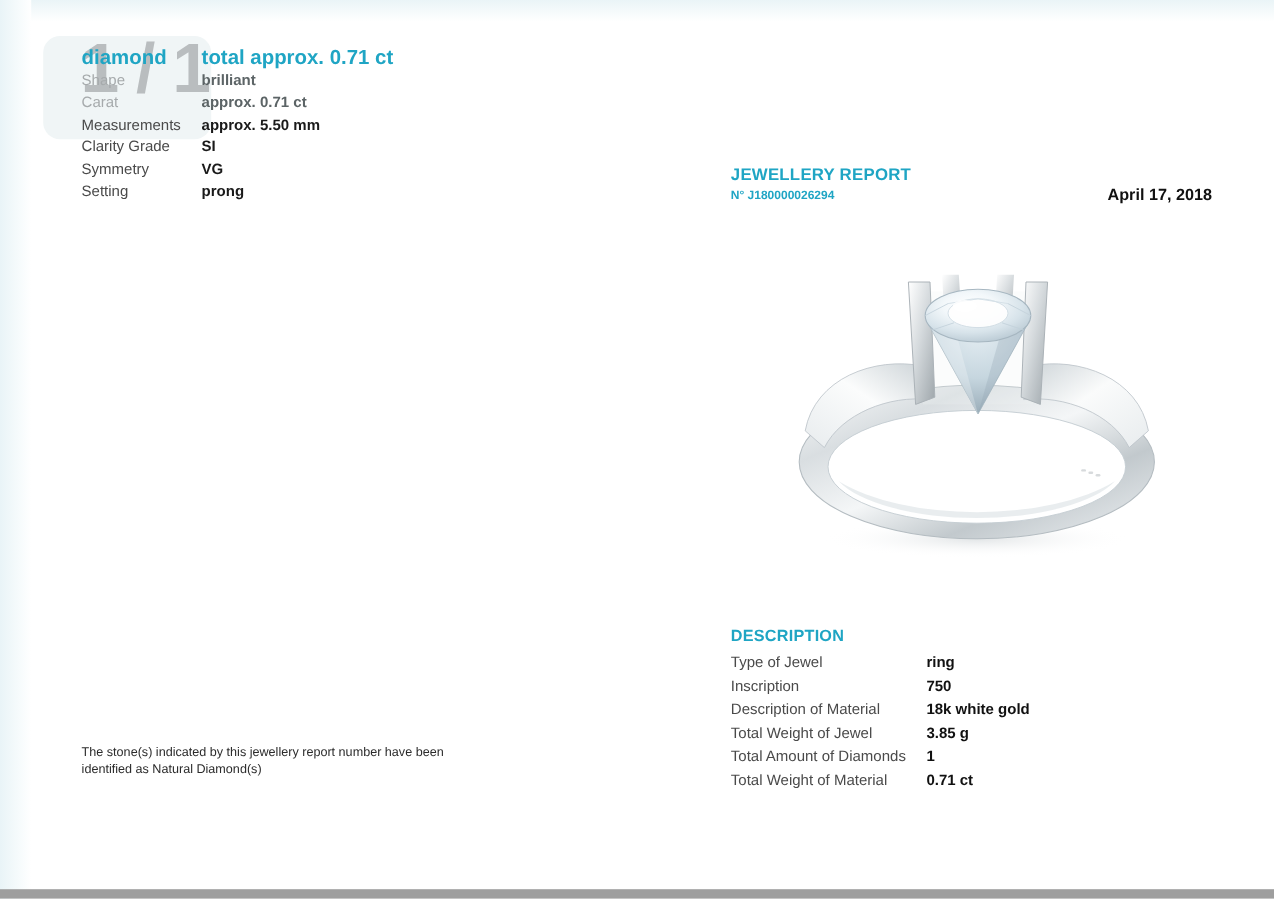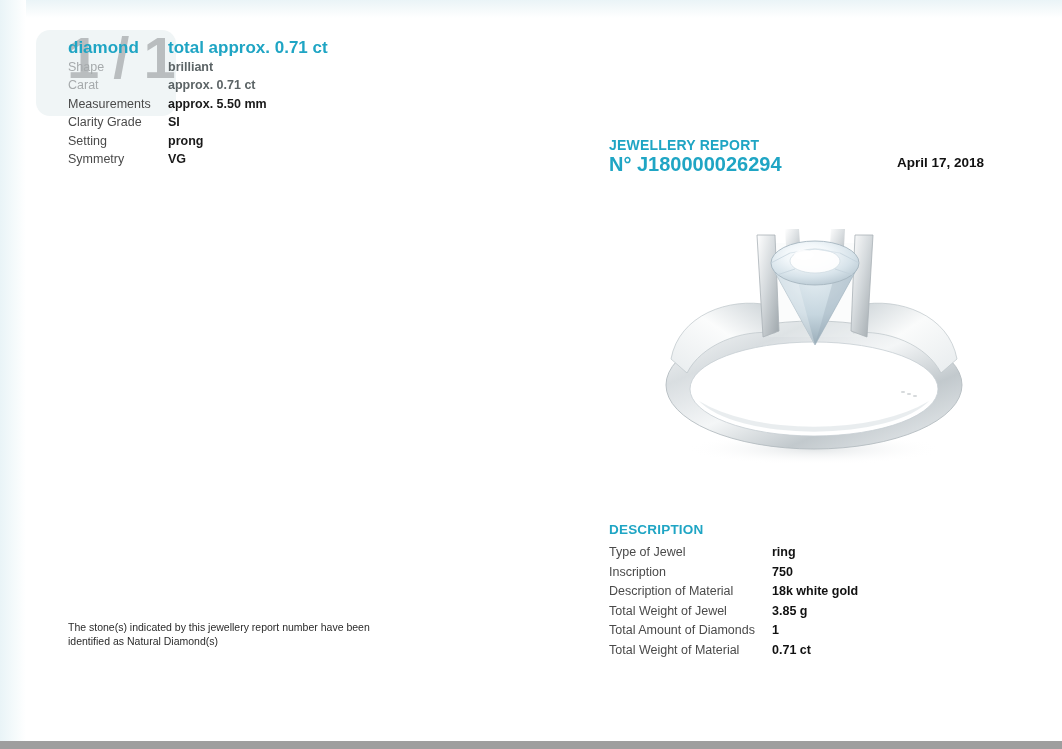--- a/index.html
+++ b/index.html
@@ -118,37 +118,37 @@
     width: 410px;
   }
   .report-title {
     font-size: 14px;
     font-weight: bold;
     color: #1fa5c4;
     letter-spacing: 0.2px;
     line-height: 18px;
   }
   .report-number {
-    font-size: 20px;
+    font-size: 10px;
     font-weight: bold;
     color: #1fa5c4;
     line-height: 18px;
     margin-top: 1px;
   }
   .report-date {
     position: absolute;
     left: 930px;
     top: 155px;
     font-size: 13.5px;
     font-weight: bold;
     color: #111111;
     white-space: nowrap;
     text-align: right;
     transform: translateX(-100%);
-    margin-left: 54px;
+    margin-left: 80px;
   }
 
   .photo-area {
     position: absolute;
     left: 609px;
     top: 205px;
     width: 410px;
     height: 290px;
   }
 
@@ -213,26 +213,26 @@
         </tr>
         <tr>
           <td class="k">Measurements</td>
           <td class="v">approx. 5.50 mm</td>
         </tr>
         <tr>
           <td class="k">Clarity Grade</td>
           <td class="v">SI</td>
         </tr>
         <tr>
+          <td class="k">Symmetry</td>
+          <td class="v">VG</td>
+        </tr>
+        <tr>
           <td class="k">Setting</td>
           <td class="v">prong</td>
-        </tr>
-        <tr>
-          <td class="k">Symmetry</td>
-          <td class="v">VG</td>
         </tr>
       </tbody>
     </table>
   </div>
 
   <div class="footnote">The stone(s) indicated by this jewellery report number have been identified as Natural Diamond(s)</div>
 
   <div class="report-head">
     <div class="report-title">JEWELLERY REPORT</div>
     <div class="report-number">N° J180000026294</div>

